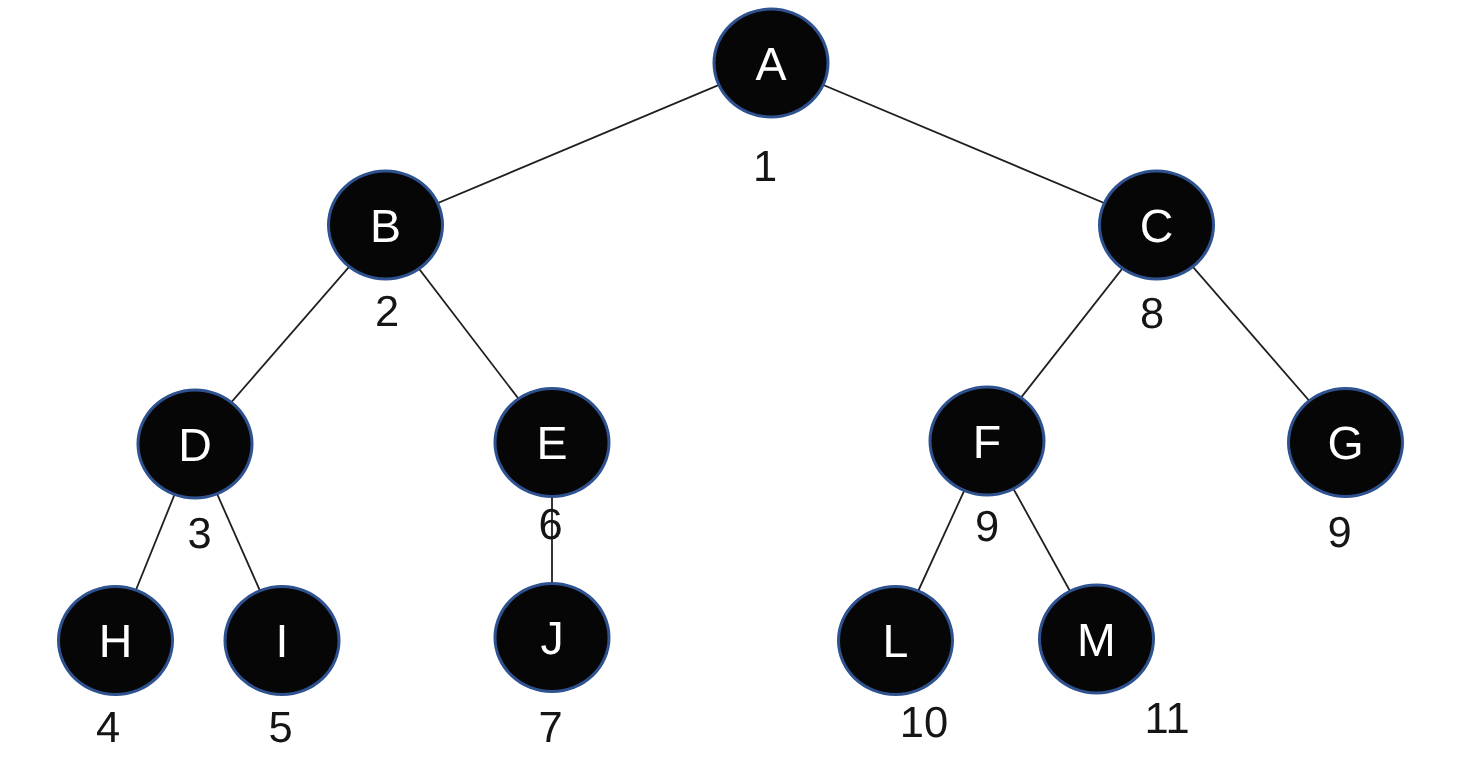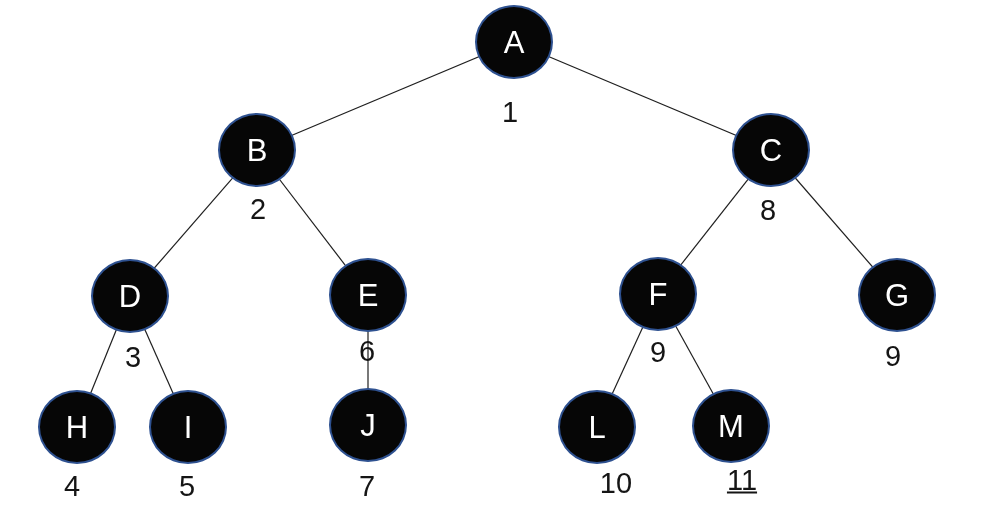--- a/index.html
+++ b/index.html
@@ -107,15 +107,15 @@
       <div class="order-label" style="left: 258px; top: 209px;">2</div>
       <div class="order-label" style="left: 768px; top: 210px;">8</div>
       <div class="order-label" style="left: 133px; top: 357px;">3</div>
       <div class="order-label" style="left: 367px; top: 351px;">6</div>
       <div class="order-label" style="left: 658px; top: 352px;">9</div>
       <div class="order-label" style="left: 893px; top: 356px;">9</div>
       <div class="order-label" style="left: 72px; top: 486px;">4</div>
       <div class="order-label" style="left: 187px; top: 486px;">5</div>
       <div class="order-label" style="left: 367px; top: 486px;">7</div>
       <div class="order-label" style="left: 592px; top: 483px; margin-left: 24px;">10</div>
-      <div class="order-label" style="left: 742px; top: 480px; text-decoration: underline;">11</div>
+      <div class="order-label" style="left: 778px; top: 480px;">11</div>
     </div>
 </div>
 
 </body></html>

